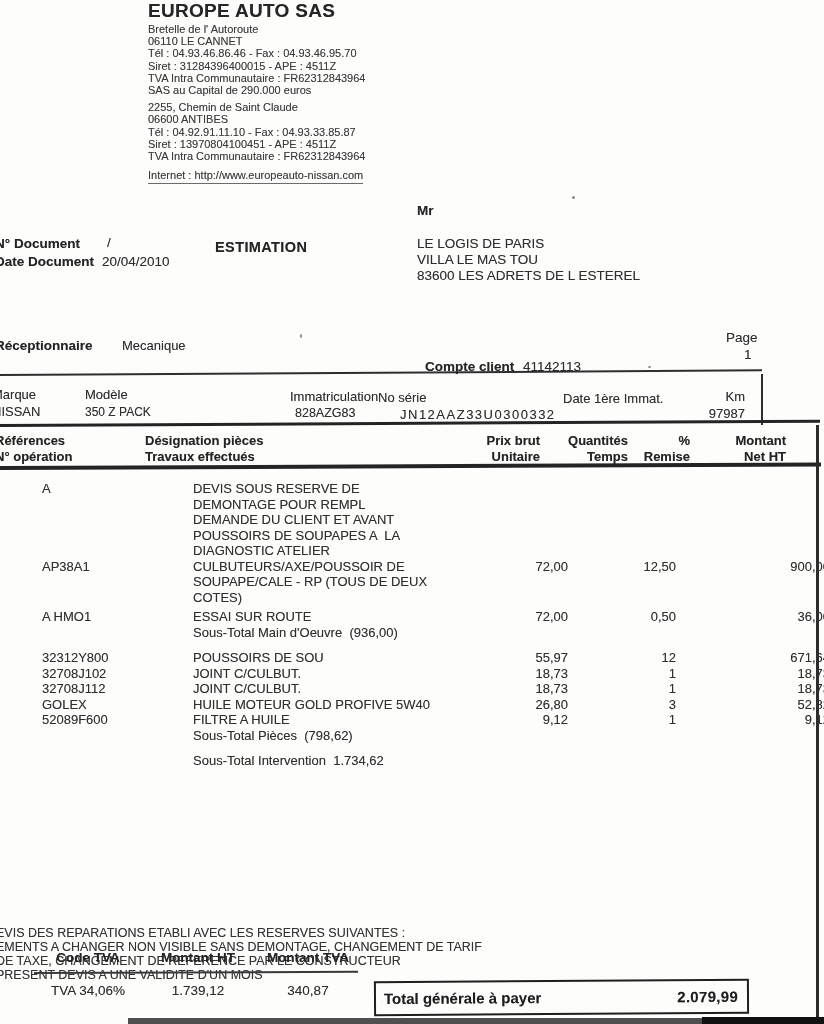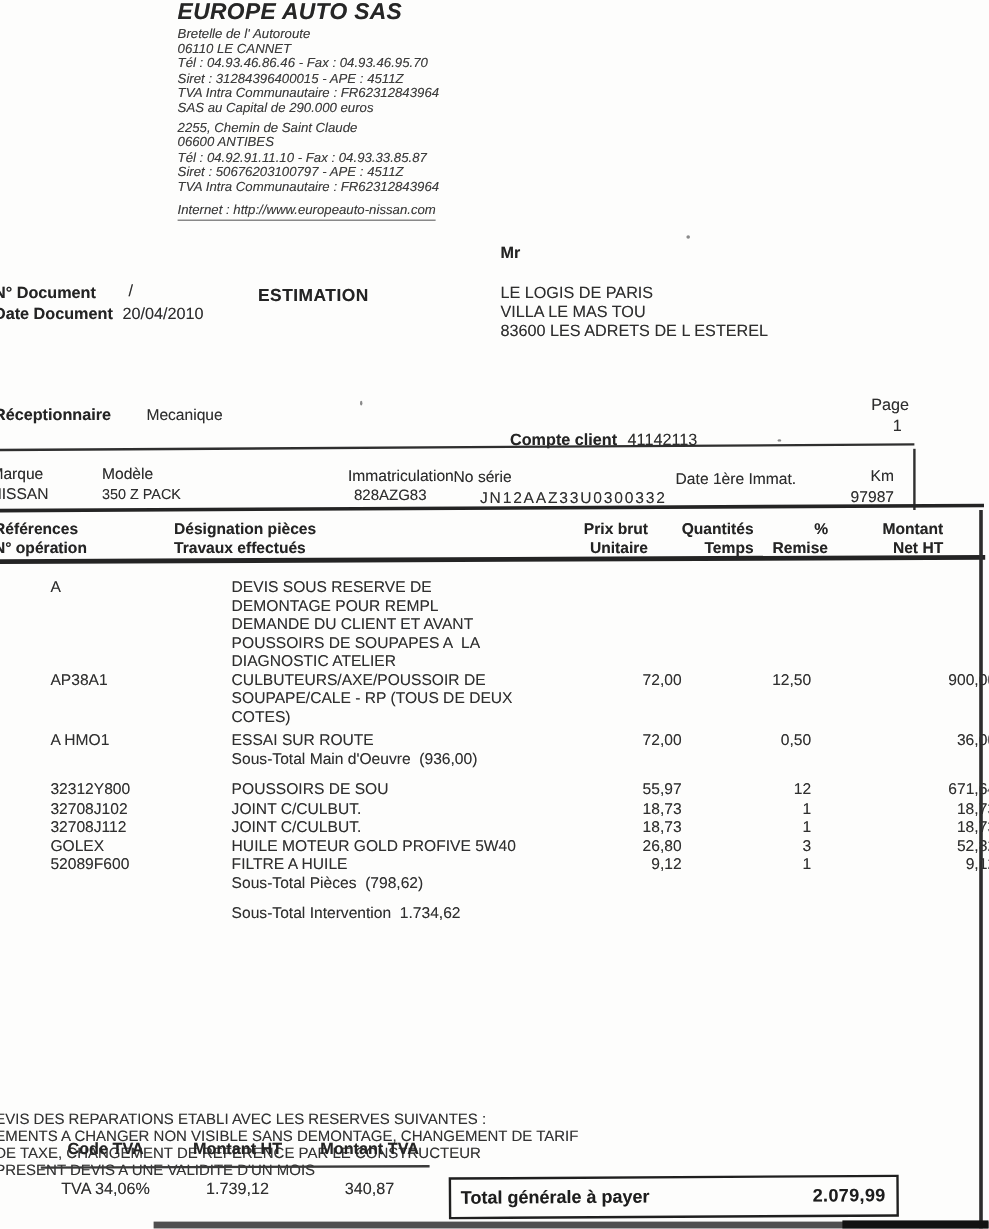--- a/index.html
+++ b/index.html
@@ -7,21 +7,21 @@
   .page {
     position:relative; width:824px; height:1024px; overflow:hidden;
     background:#fdfdfc;
     font-family:"Liberation Sans", sans-serif;
     color:#343434;
     text-shadow:0 0 0.4px rgba(70,70,70,0.45);
   }
   .abs { position:absolute; }
 
   
-  #company { position:absolute; left:148px; top:1px;font-style:italic; }
+  #company { position:absolute; left:148px; top:1px; }
   #company-name { font-size:19px; line-height:19px; font-weight:bold; color:#262626; letter-spacing:0.3px; }
   .addr-block { font-size:11px; line-height:12.2px; color:#3b3b3b; }
   #addr-site1 { margin-top:3px; }
   #addr-site2 { margin-top:5px; }
   #internet-line { margin-top:7px; font-size:11px; display:inline-block; border-bottom:1px solid #6b6b6b; padding-bottom:2px; color:#3b3b3b; }
 
   
   #doc-num-label  { left:-5px;  top:236px; font-size:13.5px; font-weight:bold; color:#242424; }
   #doc-num-value  { left:107px; top:235px; font-size:13.5px; color:#2e2e2e; }
   #doc-type       { left:215px; top:239px; font-size:14.5px; font-weight:bold; letter-spacing:0.4px; color:#242424; }
@@ -132,21 +132,21 @@
         <div>Tél : 04.93.46.86.46 - Fax : 04.93.46.95.70</div>
         <div>Siret : 31284396400015 - APE : 4511Z</div>
         <div>TVA Intra Communautaire : FR62312843964</div>
         <div>SAS au Capital de 290.000 euros</div>
       </div>
     <div id="addr-site2" class="addr-block">
 
     <div>2255, Chemin de Saint Claude</div>
         <div>06600 ANTIBES</div>
         <div>Tél : 04.92.91.11.10 - Fax : 04.93.33.85.87</div>
-        <div>Siret : 50676203100797 - APE : 4511Z</div>
+        <div>Siret : 13970804100451 - APE : 4511Z</div>
         <div>TVA Intra Communautaire : FR62312843964</div>
       </div>
     <div>
       <span id="internet-line">Internet : http://www.europeauto-nissan.com</span>
     </div>
   </div>
 
   <div class="abs" id="doc-num-label">N° Document</div>
   <div class="abs" id="doc-num-value">/</div>
   <div class="abs" id="doc-type">ESTIMATION</div>

